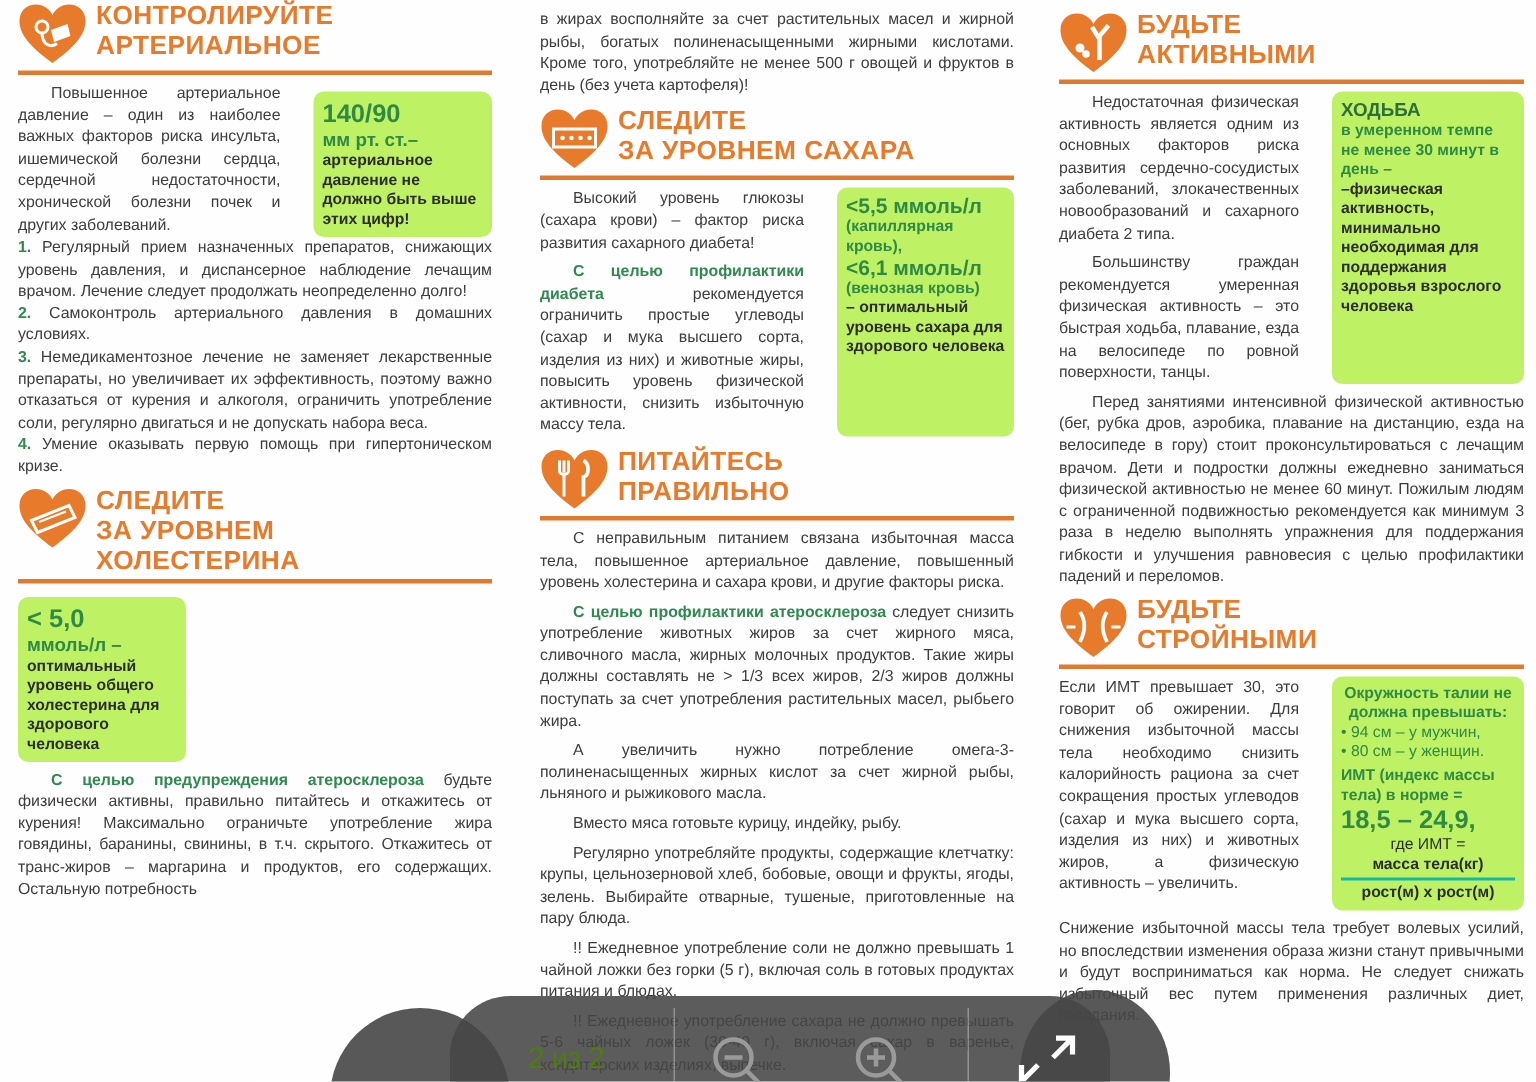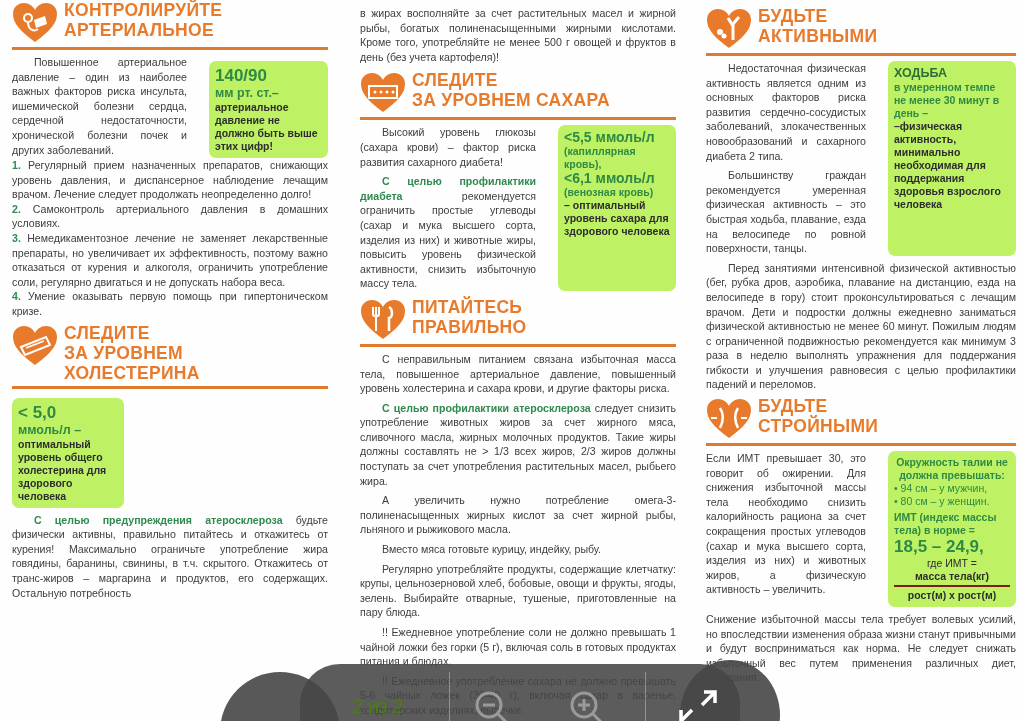--- a/index.html
+++ b/index.html
@@ -23,21 +23,21 @@
   .num { color: #2e8a4e; font-weight: bold; }
 
   .split { display: flex; gap: 22px; }
   .split .left { flex: 1; }
   .box { background: #bef264; border-radius: 7px; padding: 5px 6px; color: #2d2d2d; font-weight: bold; font-size: 10.5px; line-height: 13px; }
   .box .big { color: #2f8a45; font-size: 17px; line-height: 20px; }
   .box .mid { color: #2f8a45; font-size: 12.5px; line-height: 15px; }
   .box .grn { color: #2f8a45; }
   .center { text-align: center; }
   .subhead { text-align: center; color: #2e7a52; font-weight: bold; font-size: 10.6px; line-height: 13.5px; margin: 3px 0 2px; }
-  .frac { border-top: 2px solid #7f1d1d; margin-top: 2px; padding-top: 2px; }
+  .frac { border-top: 2px solid #14b8a6; margin-top: 2px; padding-top: 2px; }
 
   
   .viewer-bar { position: absolute; left: 300px; top: 664px; width: 440px; height: 80px; background: rgba(70,70,70,0.88); border-radius: 40px 40px 0 0; }
   .pager { position: absolute; left: 352px; top: 695px; color: #4d7c0f; font-size: 20px; letter-spacing: -0.5px; }
   .sep { position: absolute; top: 672px; width: 1px; height: 49px; background: rgba(200,200,200,0.5); }
   .zoom-btn { position: absolute; top: 690px; width: 34px; height: 34px; }
   .corner-overlay { position: absolute; border-radius: 50%; background: rgba(70,70,70,0.9); }
 </style>
 </head>
 <body>

